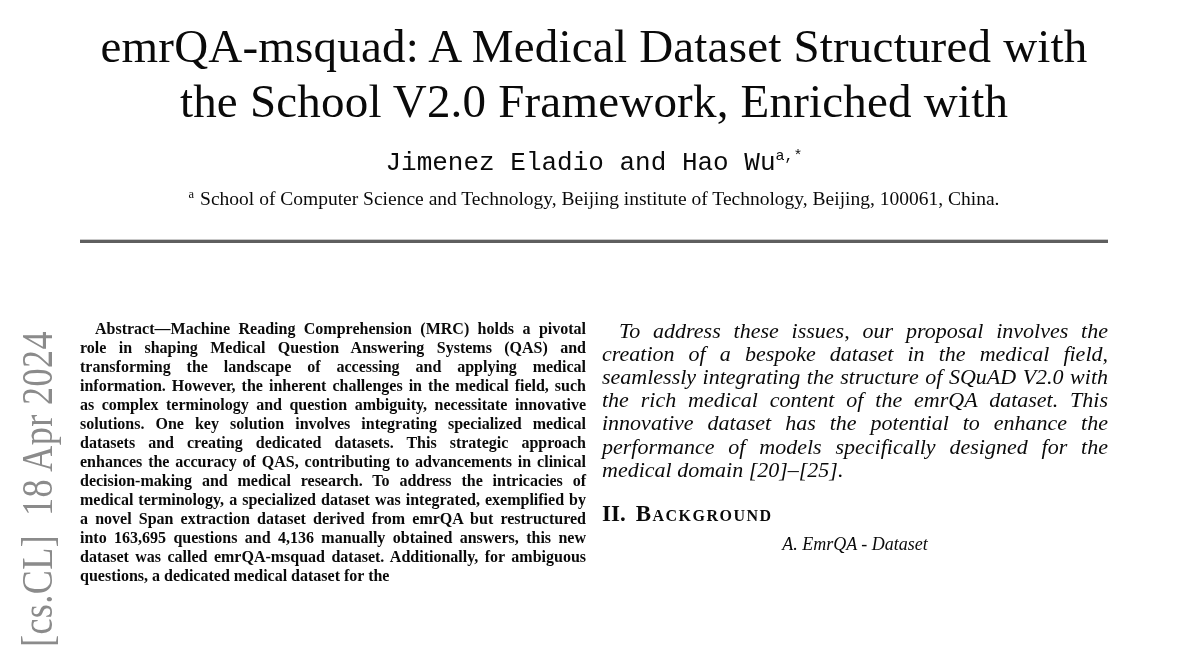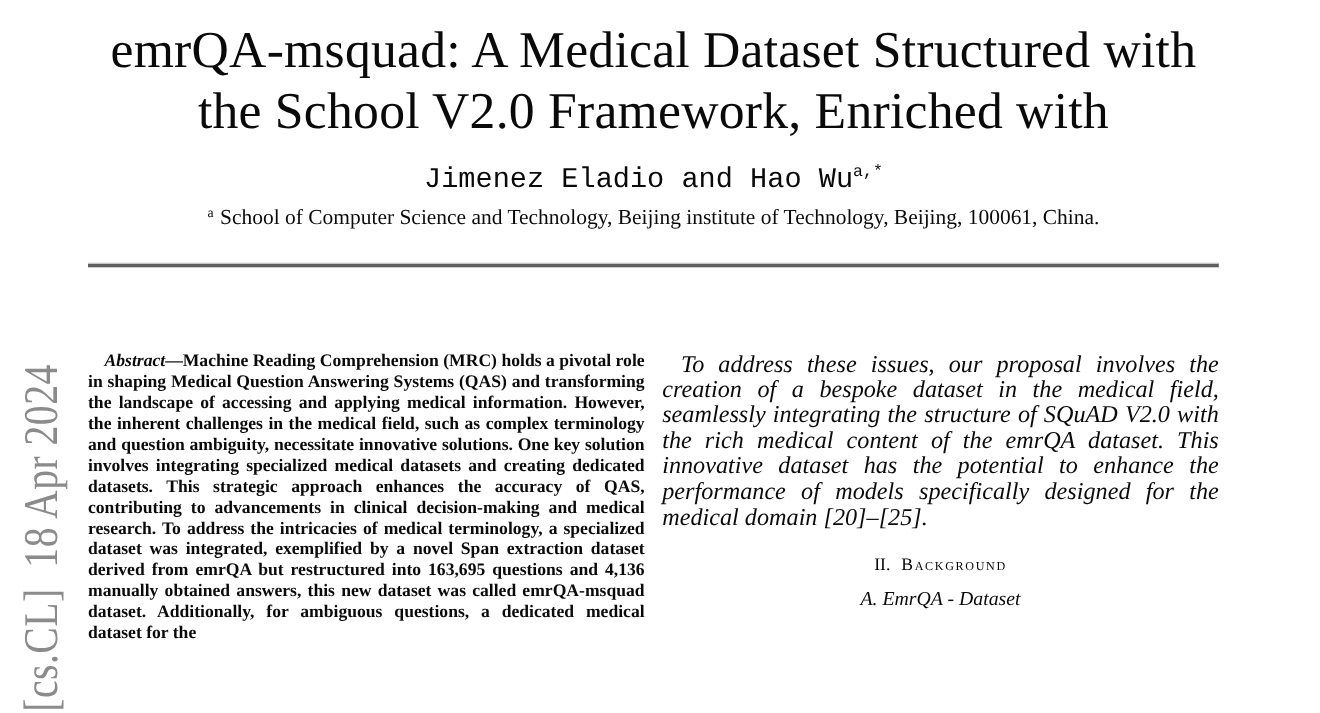--- a/index.html
+++ b/index.html
@@ -81,36 +81,34 @@
   }
   .abstract-par {
     margin: 0;
     font-size: 16px;
     line-height: 19px;
     font-weight: bold;
     text-align: justify;
     text-indent: 15px;
   }
   .abstract-label {
-    font-style: italic;
   }
   .body-par {
     margin: 0;
     font-size: 22px;
     line-height: 23.2px;
     text-align: justify;
     text-indent: 17px;
     font-style: italic;
   }
   .section-heading {
     margin: 22px 0 0 0;
-    font-size: 16px;
+    font-size: 23px;
     line-height: 22px;
-    font-weight: normal;
-    text-align: center;
+    font-weight: bold;
   }
   .section-heading .sc {
     font-variant: small-caps;
     letter-spacing: 1.5px;
     margin-left: 10px;
   }
   .subsection-heading {
     margin: 8px 0 0 0;
     font-size: 18px;
     line-height: 22px;

